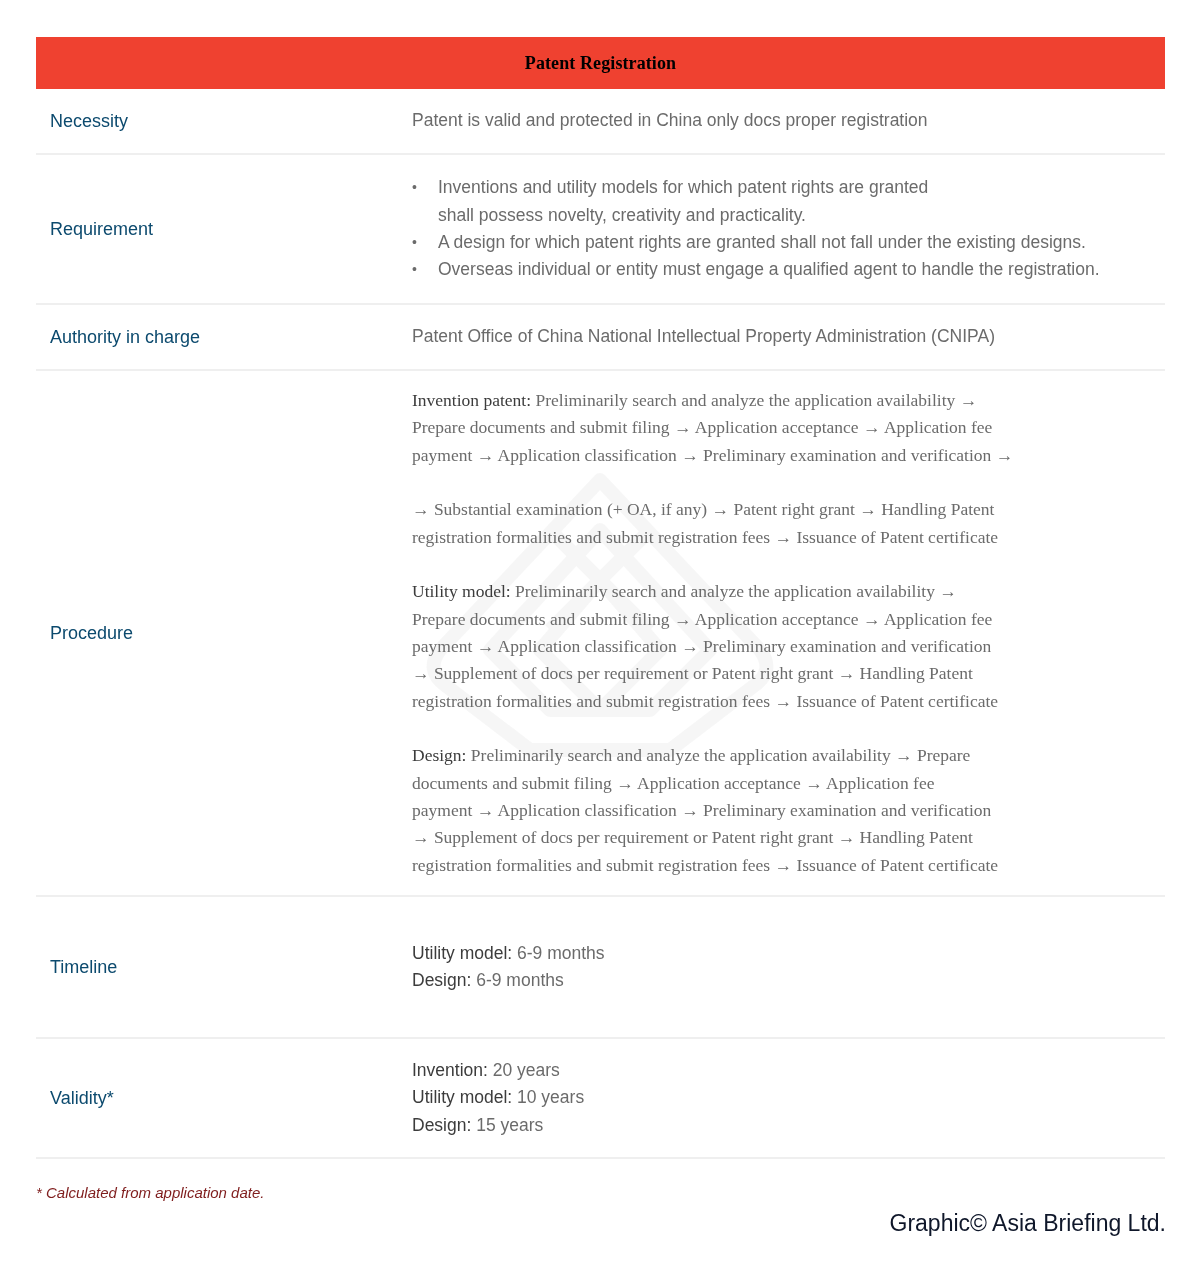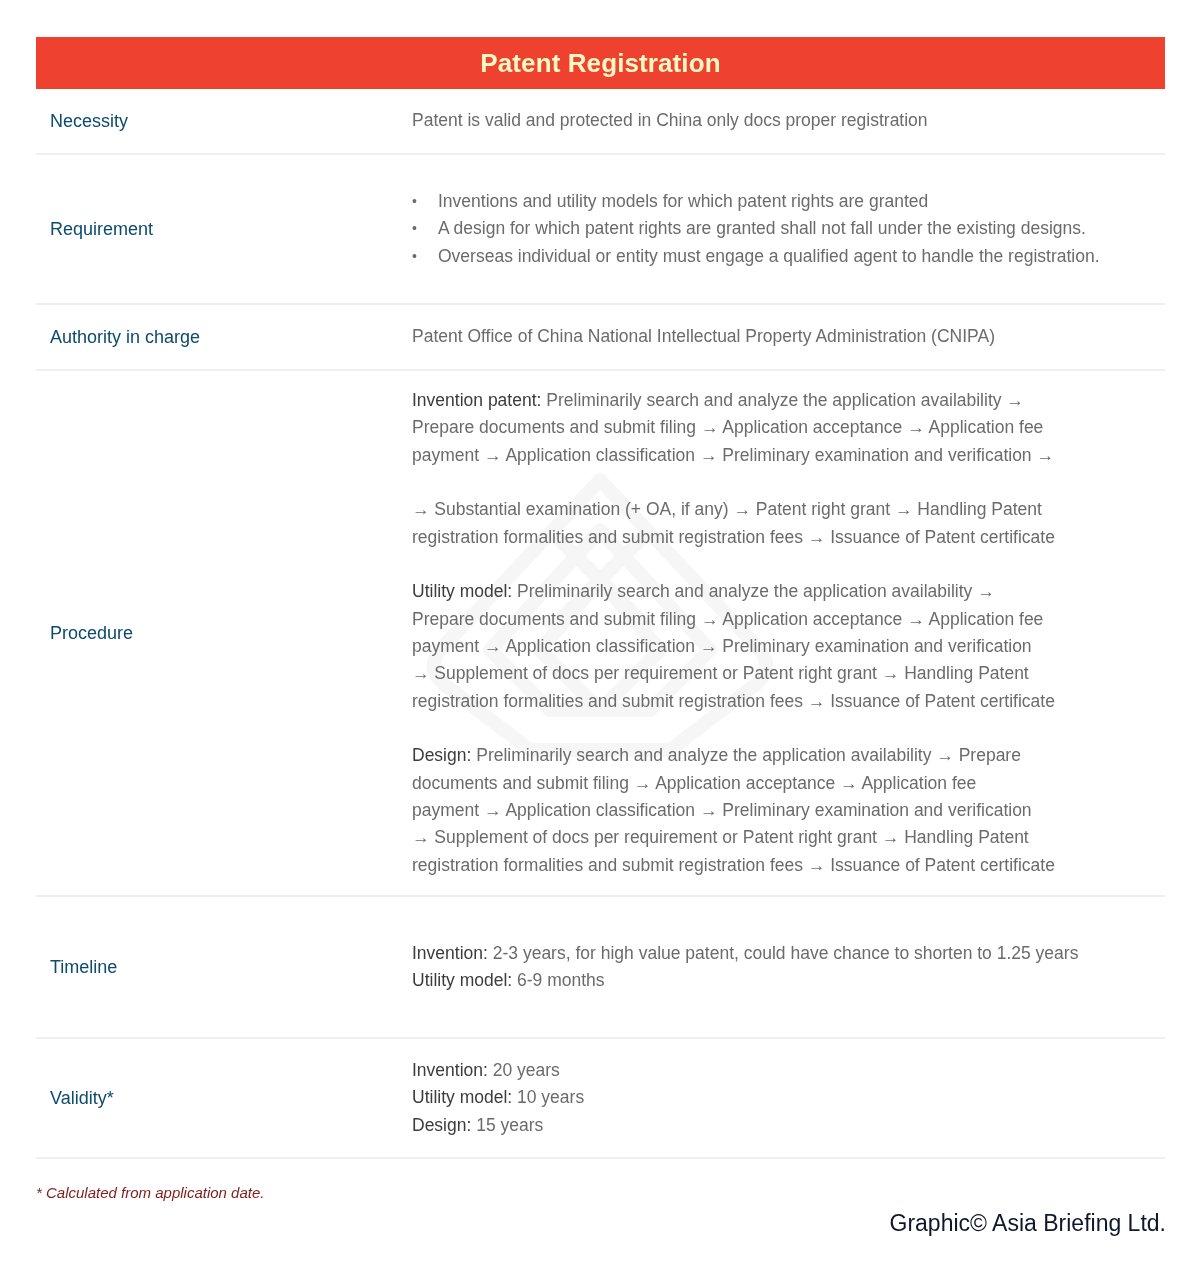--- a/index.html
+++ b/index.html
@@ -1,38 +1,38 @@
 <!DOCTYPE html>
 <html><head>
 <meta charset="utf-8">
 <style>
   html, body { margin: 0; padding: 0; background: #ffffff; }
   body { width: 1200px; height: 1267px; position: relative; font-family: "Liberation Sans", sans-serif; color: #555; }
   .table { position: absolute; left: 36px; top: 37px; width: 1129px; }
   .header { background: #ef4130; height: 52px; display: flex; align-items: center; justify-content: center; }
-  .header-title { color: #fef9c3; font-size: 26px; font-weight: bold; font-family: Liberation Sans, sans-serif; letter-spacing: 0.1px; }
+  .header-title { color: #000000; font-size: 18px; font-weight: bold; font-family: Liberation Serif, serif; letter-spacing: 0.1px; }
   .row { display: flex; align-items: center; border-bottom: 2px solid #efefef; position: relative; }
   .label { width: 376px; padding-left: 14px; box-sizing: border-box; font-size: 18px; color: #0c4a6e; }
   .content { flex: 1; font-size: 17.5px; color: #6b6b6b; line-height: 27.4px; padding-right: 10px; }
   .content b { color: #3c3c3c; font-weight: normal; }
   .r-necessity { height: 64px; }
   .r-requirement { height: 148px; }
   .r-authority { height: 64px; }
   .r-procedure { height: 524px; }
   .r-timeline { height: 140px; }
   .r-validity { height: 118px; }
   ul.bullets { list-style: none; margin: 0; padding: 0; }
   ul.bullets li { position: relative; padding-left: 26px; }
   ul.bullets li .dot { position: absolute; left: 0; top: 0; color: #6b6b6b; font-size: 14px; }
   .para { margin: 0; }
   .para + .para { margin-top: 27px; }
   .watermark { position: absolute; left: 420px; top: 470px; width: 360px; height: 290px; pointer-events: none; opacity: 0.55; }
   .footnote { position: absolute; left: 36px; top: 1184px; font-size: 15px; font-style: italic; color: #7f1d1d; }
   .credit { position: absolute; right: 34px; top: 1210px; font-size: 23px; color: #0f172a; }
-  .proc-content { position: relative; z-index: 1; }
+  .proc-content { position: relative; z-index: 1; font-family: Liberation Serif, serif; }
 </style>
 </head>
 <body>
 
 <div class="table">
   <div class="header">
     <span class="header-title">Patent Registration</span>
   </div>
 
   <div class="row r-necessity">
@@ -40,20 +40,21 @@
     <div class="content">Patent is valid and protected in China only docs proper registration</div>
   </div>
 
   <div class="row r-requirement">
     <div class="label">Requirement</div>
     <div class="content">
       <ul class="bullets">
         <li>
           <span class="dot">•</span>
           <span>Inventions and utility models for which patent rights are granted</span><br>
+          <span>shall possess novelty, creativity and practicality.</span>
         </li>
         <li>
           <span class="dot">•</span>
           <span>A design for which patent rights are granted shall not fall under the existing designs.</span>
         </li>
         <li>
           <span class="dot">•</span>
           <span>Overseas individual or entity must engage a qualified agent to handle the registration.</span>
         </li>
       </ul>
@@ -89,22 +90,22 @@
         <span>payment → Application classification → Preliminary examination and verification</span><br>
         <span>→ Supplement of docs per requirement or Patent right grant → Handling Patent</span><br>
         <span>registration formalities and submit registration fees → Issuance of Patent certificate</span>
       </p>
     </div>
   </div>
 
   <div class="row r-timeline">
     <div class="label">Timeline</div>
     <div class="content">
-      <div><b>Invention:</b><span> 2-3 years, for high value patent, could have chance to shorten to 1.25 years</span></div>
       <div><b>Utility model:</b><span> 6-9 months</span></div>
+      <div><b>Design:</b><span> 6-9 months</span></div>
     </div>
   </div>
 
   <div class="row r-validity">
     <div class="label">Validity*</div>
     <div class="content">
       <div><b>Invention:</b><span> 20 years</span></div>
       <div><b>Utility model:</b><span> 10 years</span></div>
       <div><b>Design:</b><span> 15 years</span></div>
     </div>

